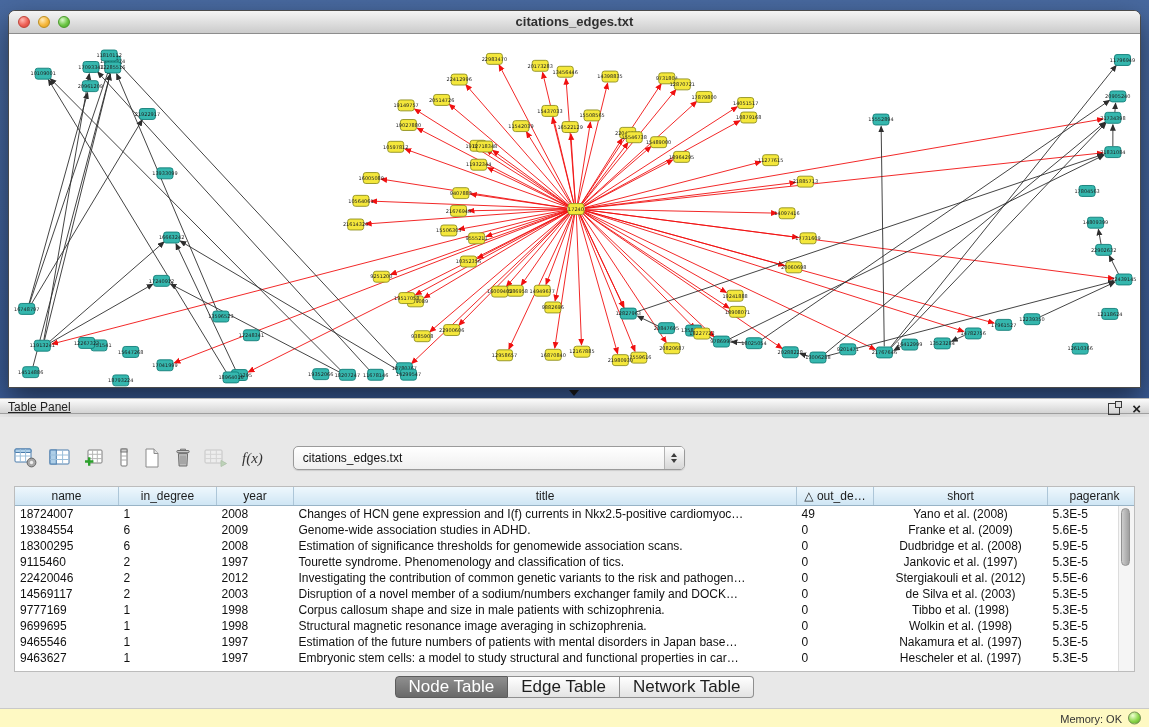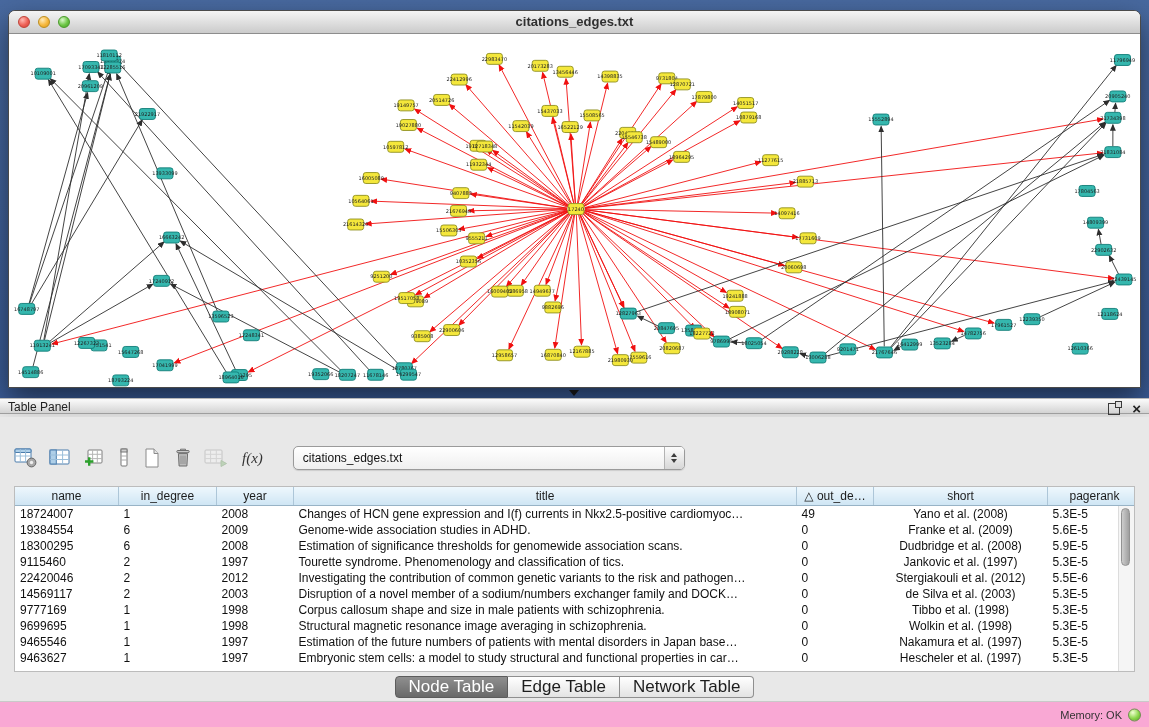--- a/index.html
+++ b/index.html
@@ -24,21 +24,21 @@
   .canvas svg{display:block;width:100%;height:100%;}
   .nd-y{stroke:#8f8f1f;stroke-width:.9;}
   .nd-t{stroke:#117d78;stroke-width:.9;}
   .nd-label{font-family:"DejaVu Sans",sans-serif;font-size:5px;fill:#222;text-anchor:middle;}
   .grip{position:absolute;left:569px;top:390px;width:0;height:0;
         border-left:5px solid transparent;border-right:5px solid transparent;border-top:6px solid #111;}
 
   
   .panel-header{position:absolute;left:0;top:398px;width:100%;height:16px;box-sizing:border-box;
                 background:linear-gradient(#fbfbfb,#d3d3d3);border-top:1px solid #b8b8b8;
-                border-bottom:1px solid #9e9e9e;font-size:12px;color:#222;line-height:17px;padding:0 8px;}
+                border-bottom:1px solid #9e9e9e;font-size:12px;color:#222;line-height:17px;padding:0 8px;text-decoration:underline;}
   .ph-icons{position:absolute;right:8px;top:3px;display:flex;gap:12px;align-items:center;}
   .float-ic{width:10px;height:10px;border:1px solid #3a3a3a;display:inline-block;position:relative;}
   .float-ic::after{content:"";position:absolute;right:-3px;top:-3px;width:5px;height:5px;
                    border:1px solid #3a3a3a;background:#e0e0e0;}
   .close-ic{font-size:15px;font-weight:bold;color:#222;line-height:13px;cursor:default;}
 
   
   .panel-body{position:absolute;left:0;top:417px;right:0;bottom:26px;background:#e8e8e8;}
   .toolbar{position:absolute;left:14px;top:26px;height:30px;display:flex;align-items:center;gap:11px;}
   .tbtn{display:flex;align-items:center;justify-content:center;height:26px;background:transparent;border:none;padding:0;}
@@ -72,21 +72,21 @@
 
   
   .tabsrow{position:absolute;left:0;top:259px;width:100%;display:flex;justify-content:center;}
   .tab{height:20px;line-height:20px;padding:0 13px;font-size:17px;color:#1d1d1d;
        background:linear-gradient(#ffffff,#e3e3e3);border:1px solid #8f8f8f;border-left:none;}
   .tab:first-child{border-left:1px solid #8f8f8f;border-radius:4px 0 0 4px;}
   .tab:last-child{border-radius:0 4px 4px 0;}
   .tab.active{background:linear-gradient(#8f8f8f,#696969);color:#fff;border-color:#5c5c5c;}
 
   
-  .status-strip{position:absolute;left:0;bottom:0;width:100%;height:26px;background:#f9a8d4;
+  .status-strip{position:absolute;left:0;bottom:0;width:100%;height:19px;background:#fef9c3;
                 border-top:1px solid #c9c9c9;box-sizing:border-box;}
   .mem{position:absolute;right:8px;top:50%;transform:translateY(-50%);display:flex;align-items:center;gap:6px;
        font-size:11px;color:#333;}
   .memdot{width:13px;height:13px;border-radius:50%;box-sizing:border-box;
           background:radial-gradient(circle at 35% 28%,#f1ffd2,#8bd64a 55%,#55a226);border:1px solid #6e8f4e;}
 </style>
 </head>
 <body>
 
 <div class="screen">

